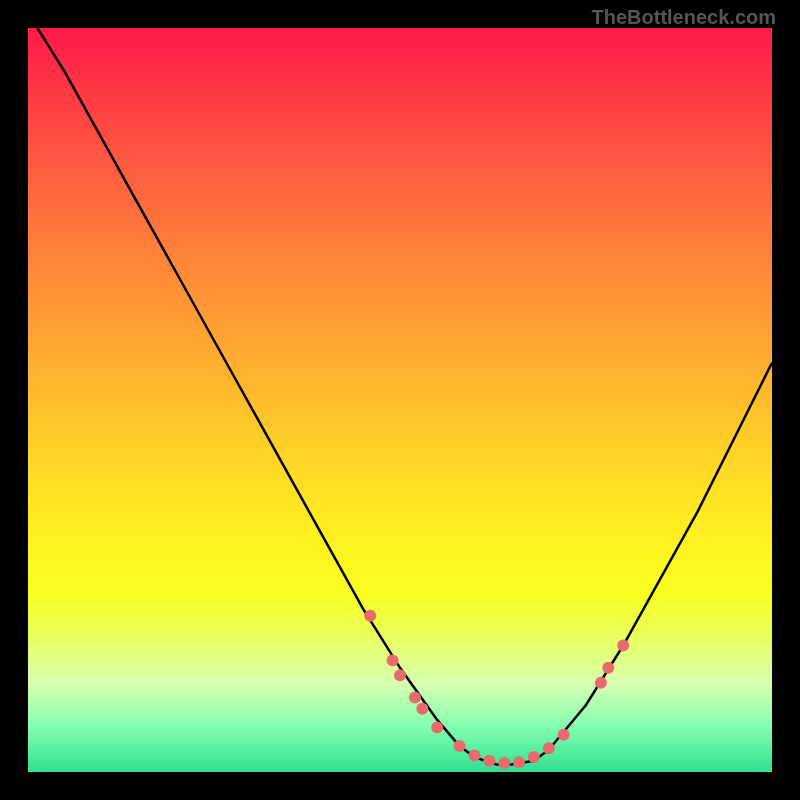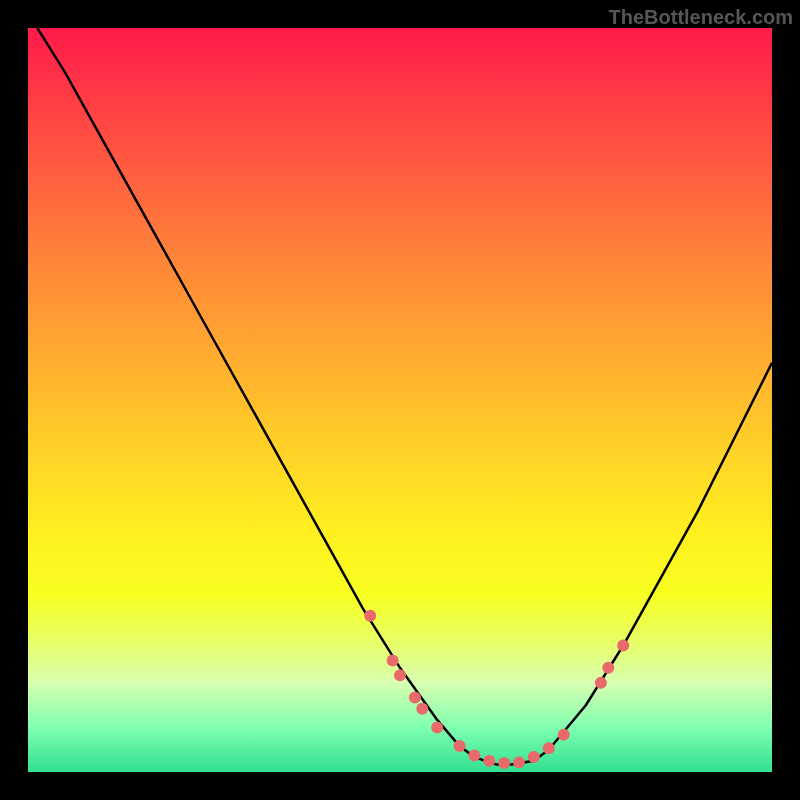--- a/index.html
+++ b/index.html
@@ -6,21 +6,21 @@
   html, body { width: 800px; height: 800px; overflow: hidden; }
   .container {
     width: 800px;
     height: 800px;
     background: #000;
     position: relative;
   }
   .watermark {
     position: absolute;
     top: 6px;
-    right: 7px;
+    right: 24px;
     font-family: Arial, sans-serif;
     font-size: 20px;
     font-weight: bold;
     color: #565656;
     z-index: 10;
   }
   .plot-area {
     position: absolute;
     left: 28px;
     top: 28px;

